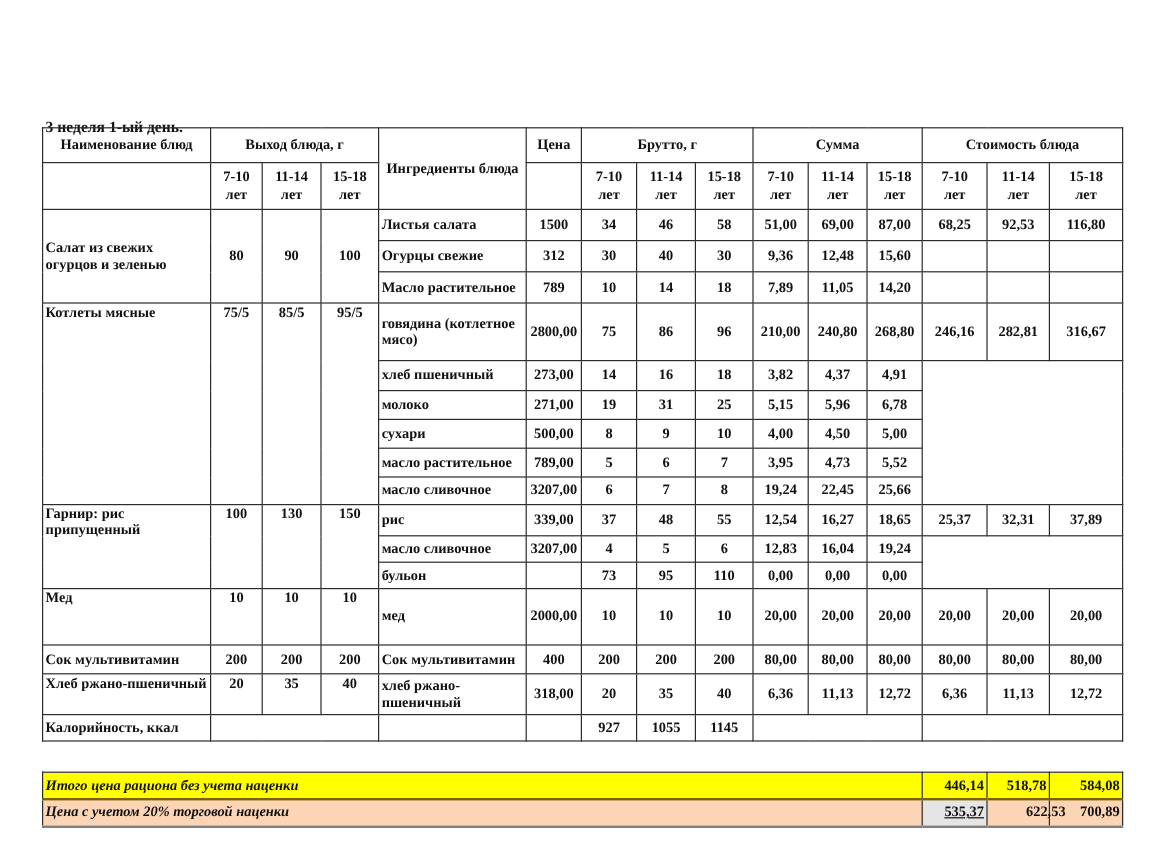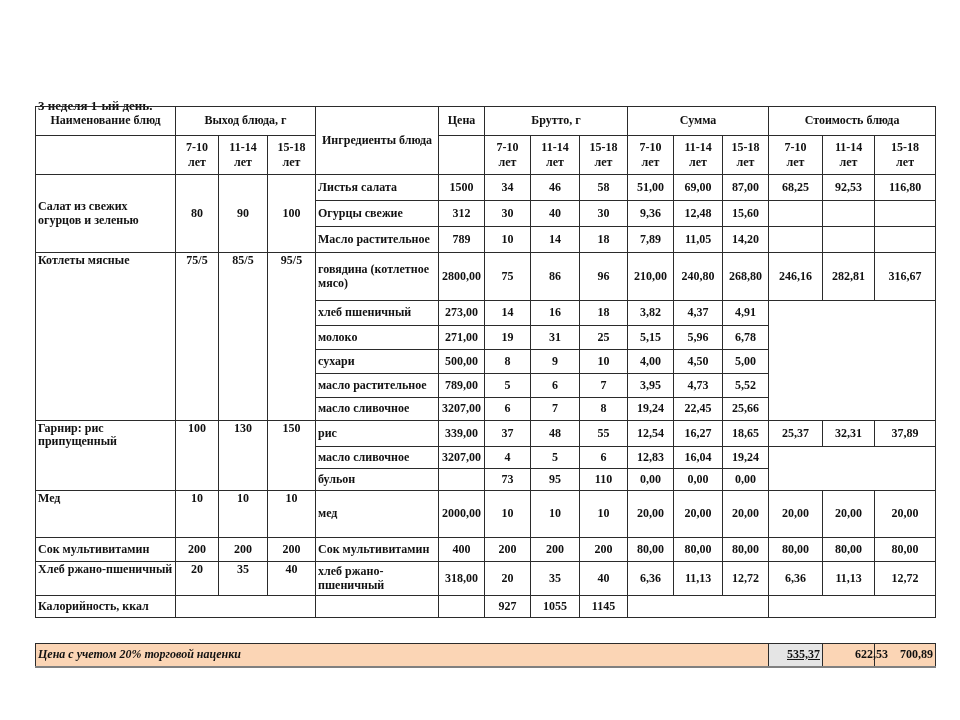--- a/index.html
+++ b/index.html
@@ -336,20 +336,26 @@
 </table>
 
 <table class="summary">
   <colgroup>
     <col style="width:733px">
       <col style="width:54px">
       <col style="width:52px">
       <col style="width:61px">
   </colgroup>
   <tbody>
+  <tr class="totalRow" style="height:22px">
+    <td class="L ital" style="background-color: rgb(255, 255, 0);">Итого цена рациона без учета наценки</td>
+    <td class="R num" style="background-color: rgb(255, 255, 0);">446,14</td>
+    <td class="R num" style="background-color: rgb(255, 255, 0);">518,78</td>
+    <td class="R num" style="background-color: rgb(255, 255, 0);">584,08</td>
+  </tr>
   <tr class="markupRow" style="height:23px">
     <td class="L ital" style="background-color: rgb(251, 213, 181);">Цена с учетом 20% торговой наценки</td>
     <td class="R num" style="background-color: #e5e5e5; text-decoration: underline;">535,37</td>
     <td class="R num" style="background-color: rgb(251, 213, 181); padding-left: 32px;">622,53</td>
     <td class="R num" style="background-color: rgb(251, 213, 181);">700,89</td>
   </tr>
   </tbody>
 </table>
 
 </body></html>

